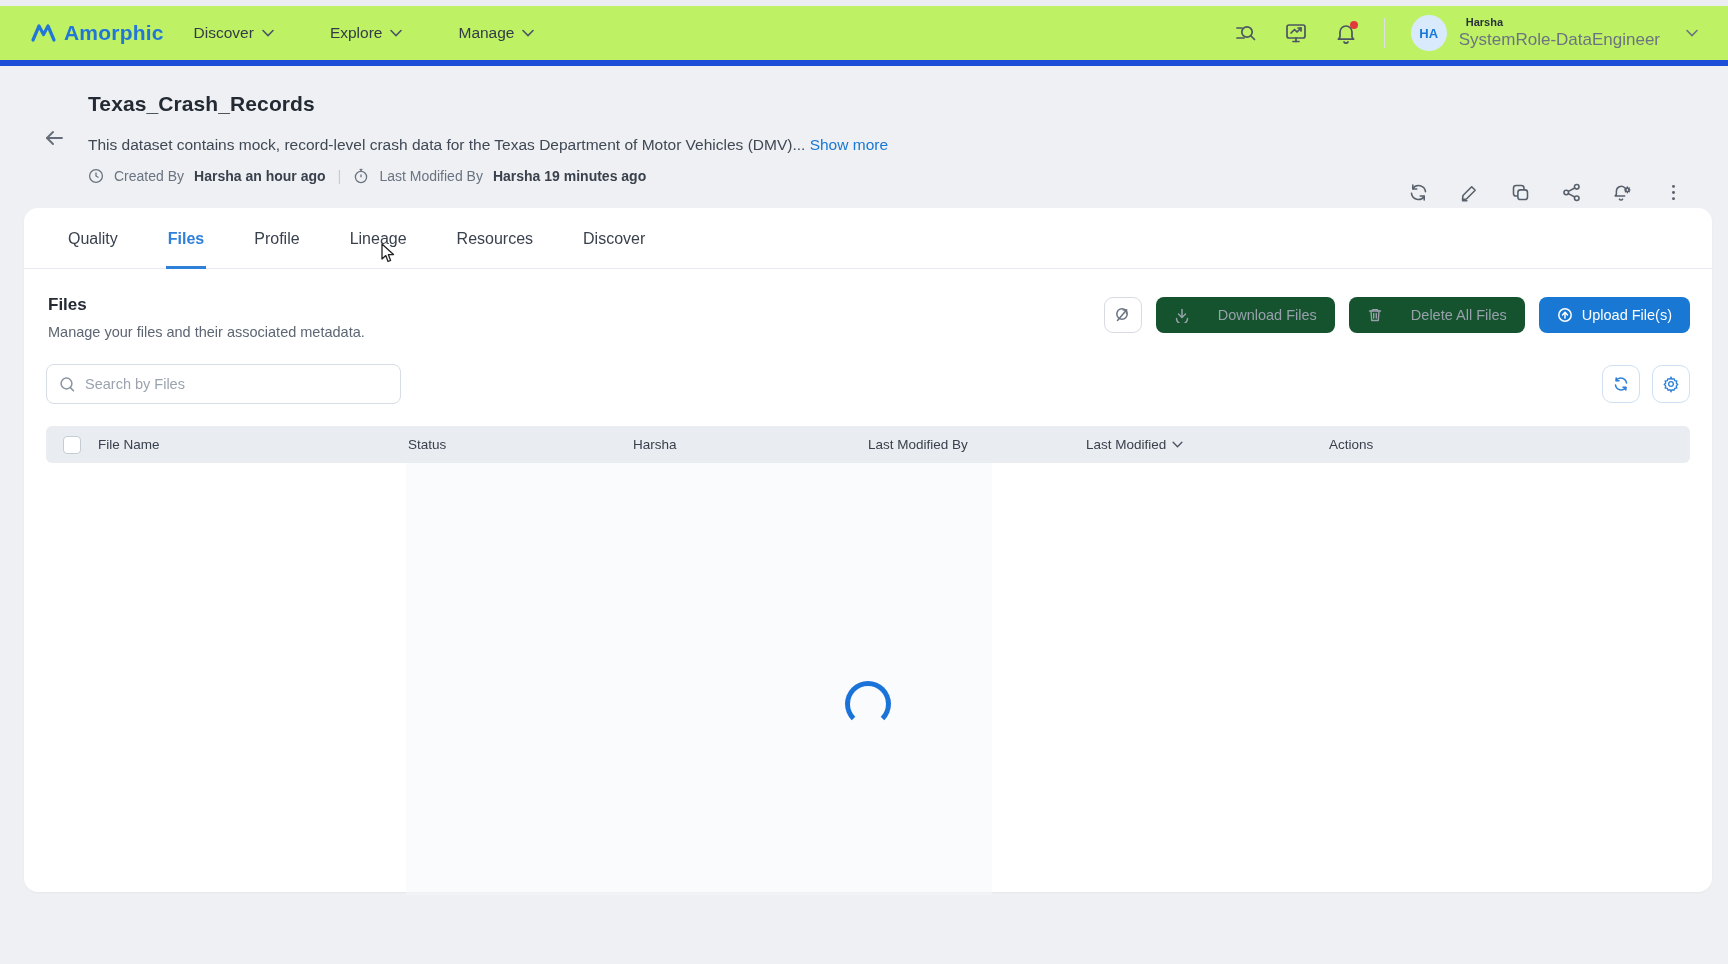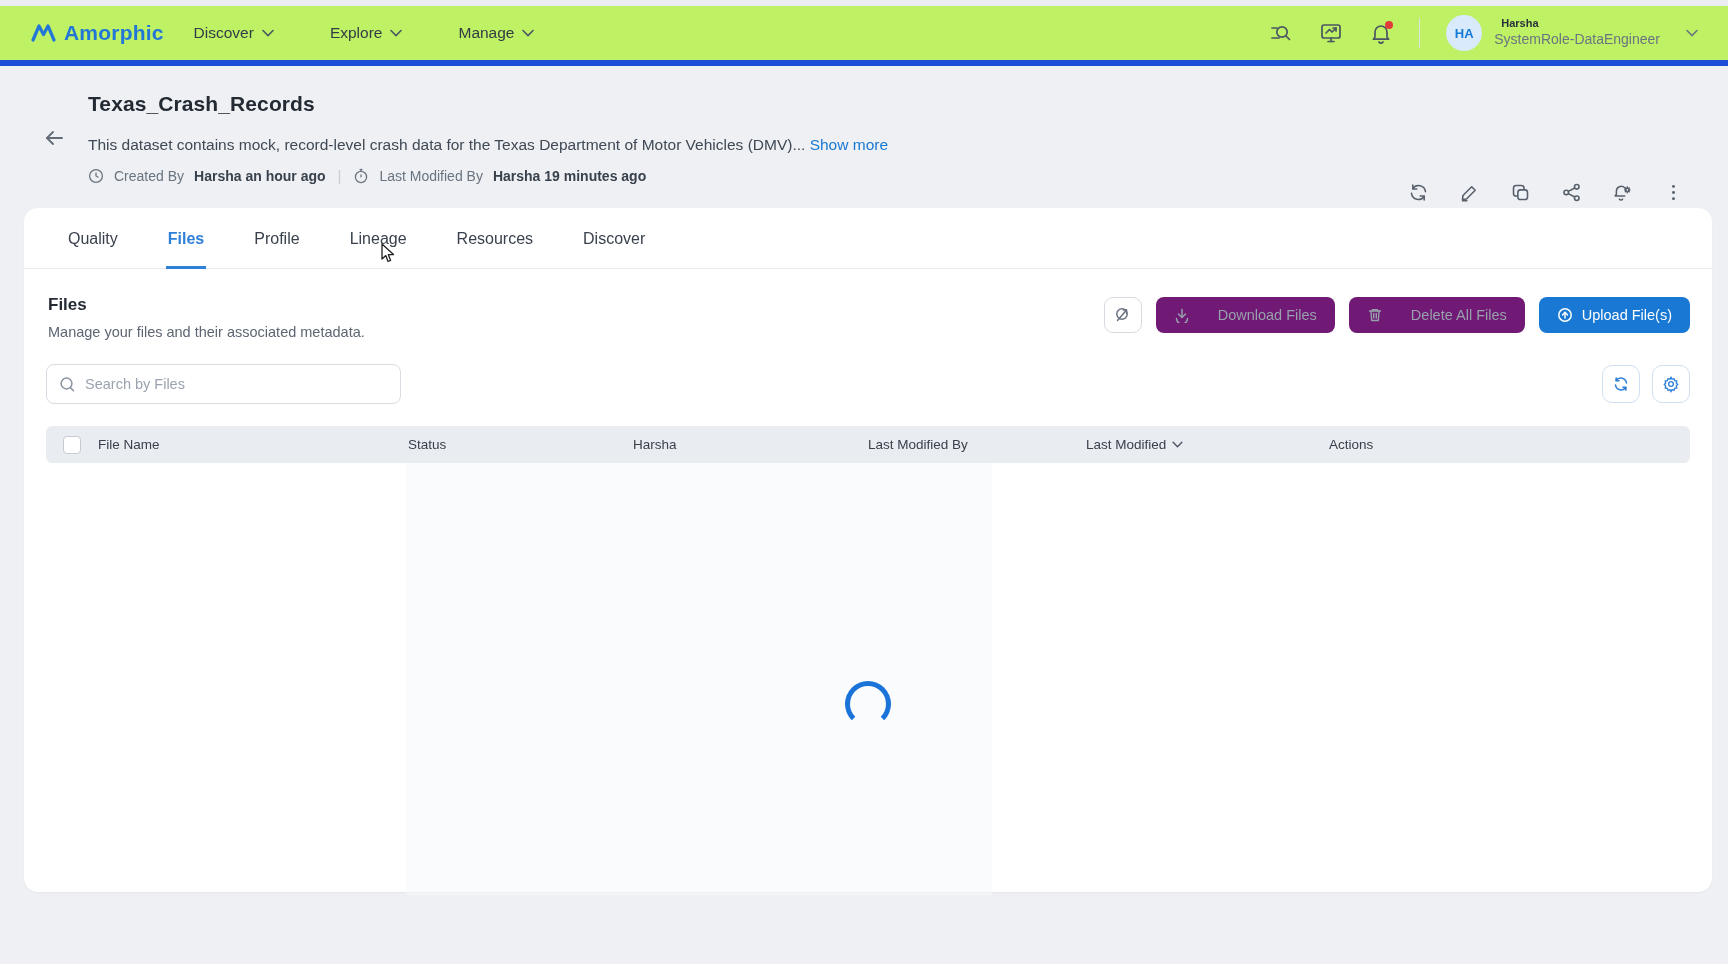--- a/index.html
+++ b/index.html
@@ -27,21 +27,21 @@
   .nav-icon { width:24px; height:24px; color:#4b5563; cursor:pointer; position:relative; }
   .nav-icon svg { width:24px; height:24px; }
   .red-dot { position:absolute; top:0px; right:0px; width:8px; height:8px; border-radius:50%; background:#e03a3a; }
   .nav-divider { width:1px; height:30px; background:#dcdfe4; }
   .user-chip { display:flex; align-items:center; gap:12px; cursor:pointer; }
   .avatar {
     width:36px; height:36px; border-radius:50%; background:#d8eafc; color:#1779d6;
     font-size:13px; font-weight:700; display:flex; align-items:center; justify-content:center;
   }
   .user-name { font-size:11px; color:#2a313b; font-weight:600; line-height:1.25;margin-left:7px; }
-  .user-role { font-size:14px; color:#6b7480; line-height:1.25; }
+  .user-role { font-size:17px; color:#6b7480; line-height:1.25; }
 
   
   .page-header { padding:26px 44px 16px 36px; display:flex; position:relative; }
   .back-btn { margin:34px 22px 0 6px; color:#646d79; cursor:pointer; }
   .back-btn svg { width:24px; height:24px; }
   .ph-content { flex:1; }
   .ph-title { font-size:21px; font-weight:700; color:#232a33; letter-spacing:.1px; }
   .ph-desc { margin-top:20px; font-size:15.5px; color:#3d4document7;  color:#3f4854; }
   .ph-desc .link { color:#1878d3; cursor:pointer; font-weight:500; }
   .ph-meta { margin-top:13px; display:flex; align-items:center; gap:10px; font-size:14px; color:#6a7380; }
@@ -71,21 +71,21 @@
   .toolbar-right { margin-left:auto; display:flex; align-items:center; gap:14px; margin-top:2px; }
   .icon-btn-outline {
     width:38px; height:36px; border:1px solid #d7dbe1; border-radius:9px; background:#fff;
     display:flex; align-items:center; justify-content:center; color:#6a7380; cursor:pointer;
   }
   .icon-btn-outline svg { width:18px; height:18px; }
   .btn { height:36px; border-radius:8px; display:inline-flex; align-items:center; gap:9px;
          padding:0 18px; font-size:14.5px; font-weight:500; border:none; cursor:pointer;
          font-family:"Liberation Sans",sans-serif; }
   .btn svg { width:16px; height:16px; }
-  .btn-disabled { background:#701a75; color:#97a0ab; cursor:default;gap:28px; }
+  .btn-disabled { background:#14532d; color:#97a0ab; cursor:default;gap:28px; }
   .btn-primary { background:#1878d3; color:#ffffff; }
 
   .filter-row { display:flex; align-items:center; margin-top:24px; }
   .search-box {
     width:355px; height:40px; border:1px solid #d8dce3; border-radius:8px; background:#fff;
     display:flex; align-items:center; padding:12px 12px; gap:9px;
   }
   .search-box svg { width:17px; height:17px; color:#8a93a0; flex:none; }
   .search-box input {
     border:none; outline:none; flex:1; font-size:14.5px; color:#39414d; background:transparent;

